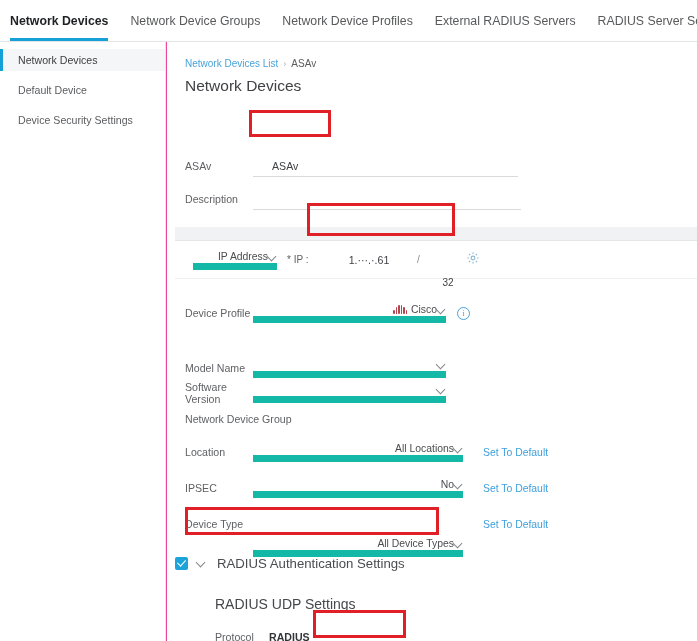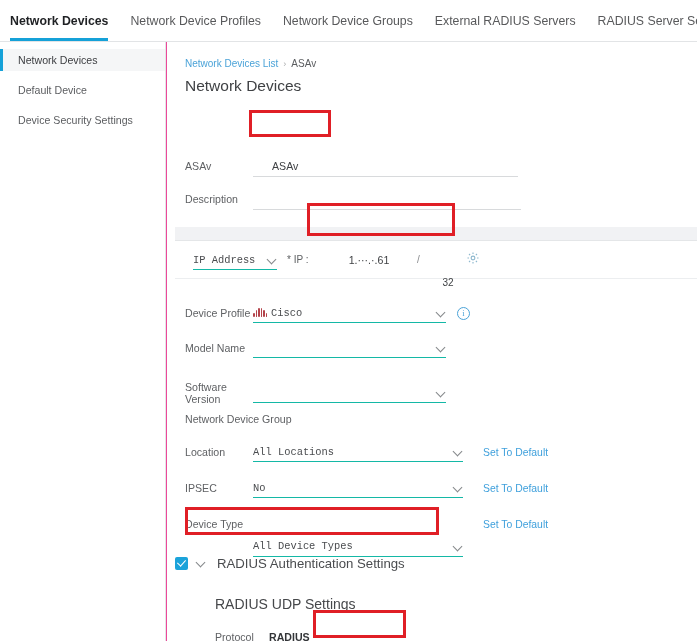--- a/index.html
+++ b/index.html
@@ -120,24 +120,24 @@
     position: absolute; left: 8px; top: 185px; width: 522px; height: 14px;
     background: #f1f2f4;
     border-bottom: 1px solid #e4e6e8;
   }
   .ip-row-wrap {
     position: absolute; left: 8px; top: 199px; width: 522px; height: 38px;
     border-bottom: 1px solid #eceef0;
   }
 
   .sel-underline {
-    border-bottom: 1px solid #14b8a6;
+    border-bottom: 7px solid #14b8a6;
     height: 20px;
-    display: flex; align-items: center; justify-content: space-between;
-    font-size: 10.4px; color: #4a4c4f; font-family: Liberation Mono, monospace;
+    display: flex; align-items: center; justify-content: flex-end;
+    font-size: 10.4px; color: #4a4c4f;
   }
 
   .chev {
     display: inline-block;
     width: 9px; height: 9px;
     position: relative;
   }
   .chev::before {
     content: "";
     position: absolute; left: 0; top: 1px;
@@ -204,24 +204,24 @@
 <body>
 
 <div id="app">
 
   <div class="tabbar">
     <div class="tab active">
       <span>Network Devices</span>
       <span class="tab-underline"></span>
     </div>
     <div class="tab">
+      <span>Network Device Groups</span>
+    </div>
+    <div class="tab">
       <span>Network Device Profiles</span>
-    </div>
-    <div class="tab">
-      <span>Network Device Groups</span>
     </div>
     <div class="tab">
       <span>External RADIUS Servers</span>
     </div>
     <div class="tab">
       <span>RADIUS Server Sequences</span>
     </div>
   </div>
 
   <div class="sidebar">
@@ -302,21 +302,21 @@
                 <i style="height:4px"></i>
             </span>
             <span>Cisco</span>
           </span>
           <span class="chev"></span>
         </div>
       </div>
       <div class="info-icon" style="margin-left:11px;">i</div>
     </div>
 
-    <div class="frow" style="top:294px; height:24px;">
+    <div class="frow" style="top:314px; height:24px;">
       <div class="flabel">Model Name</div>
       <div style="width:193px;">
         <div class="sel-underline">
           <span></span>
           <span class="chev"></span>
         </div>
       </div>
     </div>
 
     <div class="frow" style="top:339px; height:24px;">

